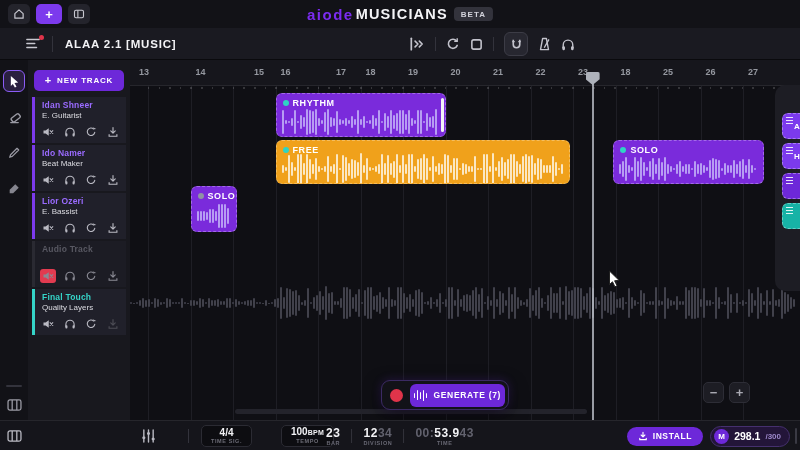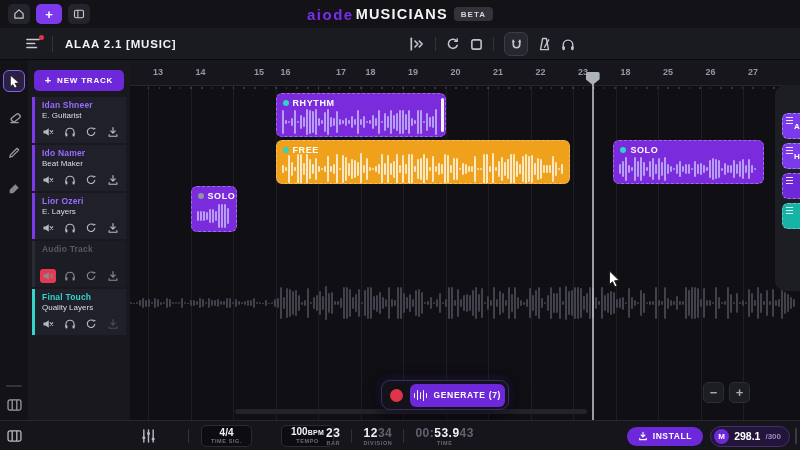--- a/index.html
+++ b/index.html
@@ -340,21 +340,21 @@
             <svg width="12" height="12" viewBox="0 0 16 16">
               <path d="M8 2v7M5 6.4 8 9.4l3-3" fill="none" stroke="currentColor" stroke-width="1.5" stroke-linecap="round" stroke-linejoin="round"></path>
               <path d="M2.8 11.5v2.2h10.4v-2.2" fill="none" stroke="currentColor" stroke-width="1.5" stroke-linecap="round"></path>
             </svg>
           </span>
     </div>
   </div>
       <div class="track">
     <div class="stripe" style="background: rgb(124, 58, 237);"></div>
     <div class="t-name" style="color: rgb(154, 107, 255);">Lior Ozeri</div>
-    <div class="t-sub">E. Layers</div>
+    <div class="t-sub">E. Bassist</div>
     <div class="t-icons">
       <span class="ticon tk-mute">
             <svg width="12" height="12" viewBox="0 0 16 16">
               <path d="M2 6v4h2.8L9 13V3L4.8 6H2z" fill="currentColor"></path>
               <path d="M10.8 6.2l3.6 3.6M14.4 6.2l-3.6 3.6" stroke="currentColor" stroke-width="1.4" stroke-linecap="round"></path>
             </svg>
           </span>
       <span class="ticon">
             <svg width="12" height="12" viewBox="0 0 16 15">
               <path d="M2.5 11V8a5.5 5.5 0 0 1 11 0v3" fill="none" stroke="currentColor" stroke-width="1.5"></path>
@@ -455,21 +455,21 @@
       <div class="grid-line" style="left: 315.5px;"></div>
       <div class="grid-line" style="left: 358px;"></div>
       <div class="grid-line" style="left: 400.5px;"></div>
       <div class="grid-line" style="left: 443px;"></div>
       <div class="grid-line" style="left: 485.5px;"></div>
       <div class="grid-line" style="left: 528px;"></div>
       <div class="grid-line" style="left: 570.5px;"></div>
       <div class="grid-line" style="left: 613px;"></div>
     </div>
   <div class="ruler" id="ruler">
-      <span class="bar-num" style="left: 23px;">13</span>
+      <span class="bar-num" style="left: 9px;">13</span>
       <span class="bar-num" style="left: 65.5px;">14</span>
       <span class="bar-num" style="left: 124px;">15</span>
       <span class="bar-num" style="left: 150.5px;">16</span>
       <span class="bar-num" style="left: 206px;">17</span>
       <span class="bar-num" style="left: 235.5px;">18</span>
       <span class="bar-num" style="left: 278px;">19</span>
       <span class="bar-num" style="left: 320.5px;">20</span>
       <span class="bar-num" style="left: 363px;">21</span>
       <span class="bar-num" style="left: 405.5px;">22</span>
       <span class="bar-num" style="left: 448px;">23</span>

